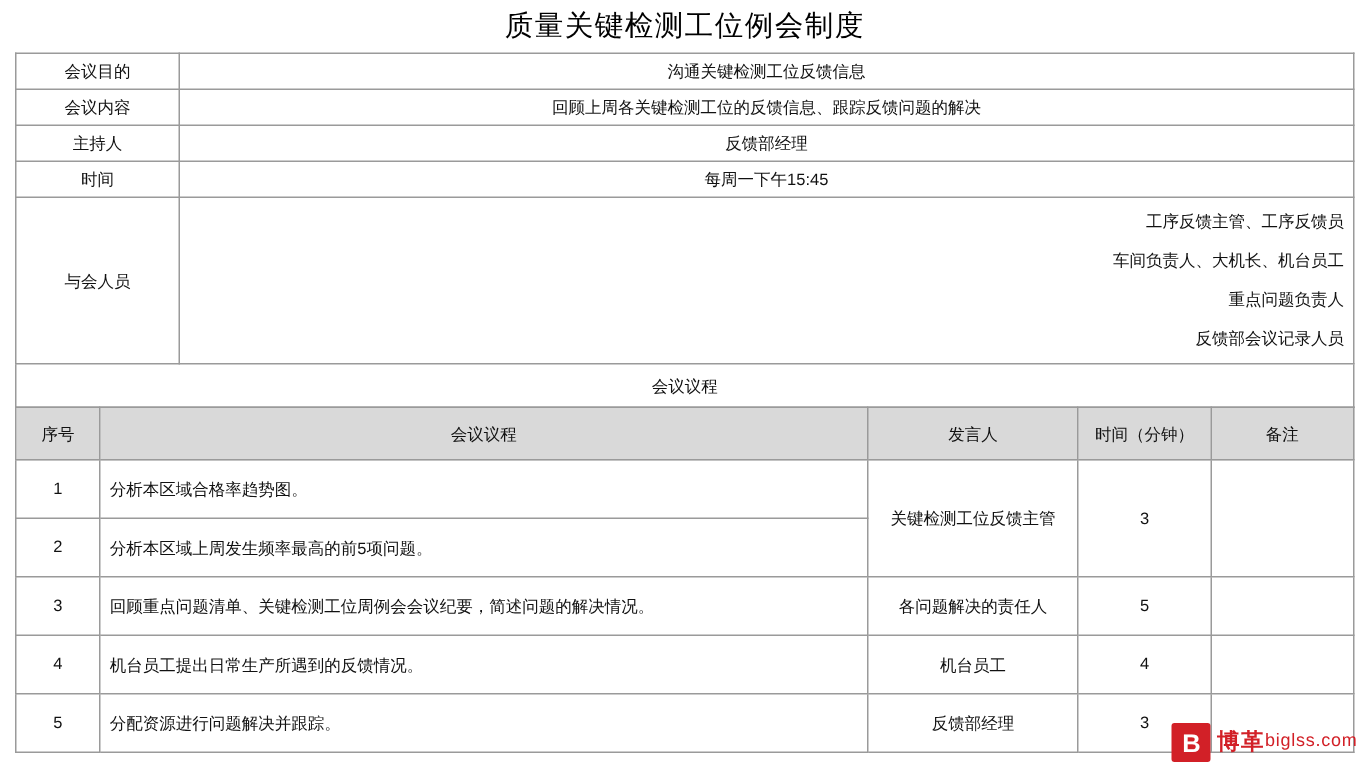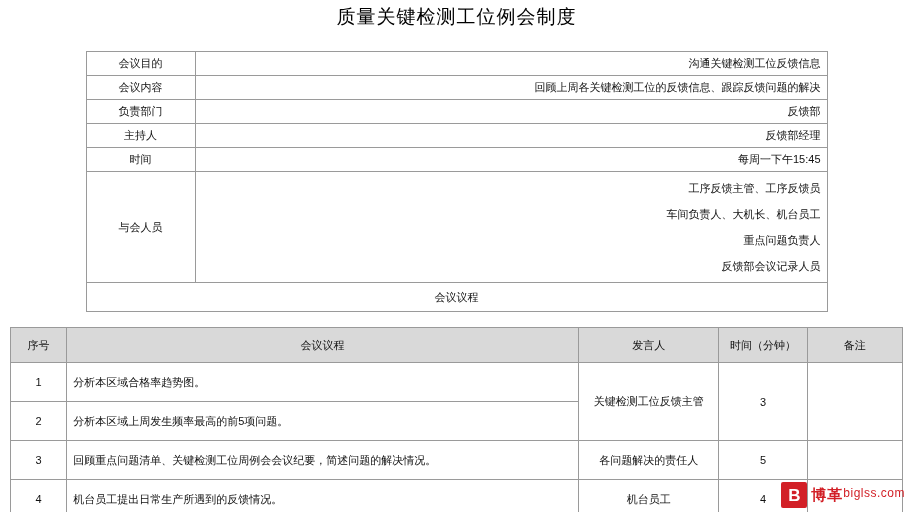--- a/index.html
+++ b/index.html
@@ -24,41 +24,41 @@
   .doc-title {
     text-align: center;
     font-size: 19px;
     font-weight: normal;
     letter-spacing: 1px;
     padding-top: 4px;
     padding-bottom: 5px;
     color: #000;
   }
   table.main {
-    width: 742px;
-    margin: 16px auto;
+    width: 893px;
+    margin: 0 auto;
     border-collapse: collapse;
     table-layout: fixed;
   }
   table.main td, table.main th {
     border: 1px solid #9a9a9a;
     font-size: 11px;
     padding: 3px 6px;
     vertical-align: middle;
     color: #111;
     font-weight: normal;
   }
   td.label {
     width: 96px;
     text-align: center;
     background: #ffffff;
     white-space: nowrap;
   }
   td.value {
-    text-align: right;
+    text-align: center;
     padding-left: 8px;
   }
   .row-h {
     height: 24px;
   }
   td.attendees-label {
     text-align: center;
     vertical-align: middle;
   }
   td.attendees-value {
@@ -155,24 +155,20 @@
     <tbody>
       <tr class="row-h">
         <td class="label">会议目的</td>
         <td class="value">沟通关键检测工位反馈信息</td>
       </tr>
       <tr class="row-h">
         <td class="label">会议内容</td>
         <td class="value">回顾上周各关键检测工位的反馈信息、跟踪反馈问题的解决</td>
       </tr>
       <tr class="row-h">
-        <td class="label">负责部门</td>
-        <td class="value">反馈部</td>
-      </tr>
-      <tr class="row-h">
         <td class="label">主持人</td>
         <td class="value">反馈部经理</td>
       </tr>
       <tr class="row-h">
         <td class="label">时间</td>
         <td class="value">每周一下午15:45</td>
       </tr>
       <tr>
         <td class="label attendees-label">与会人员</td>
         <td class="attendees-value">

